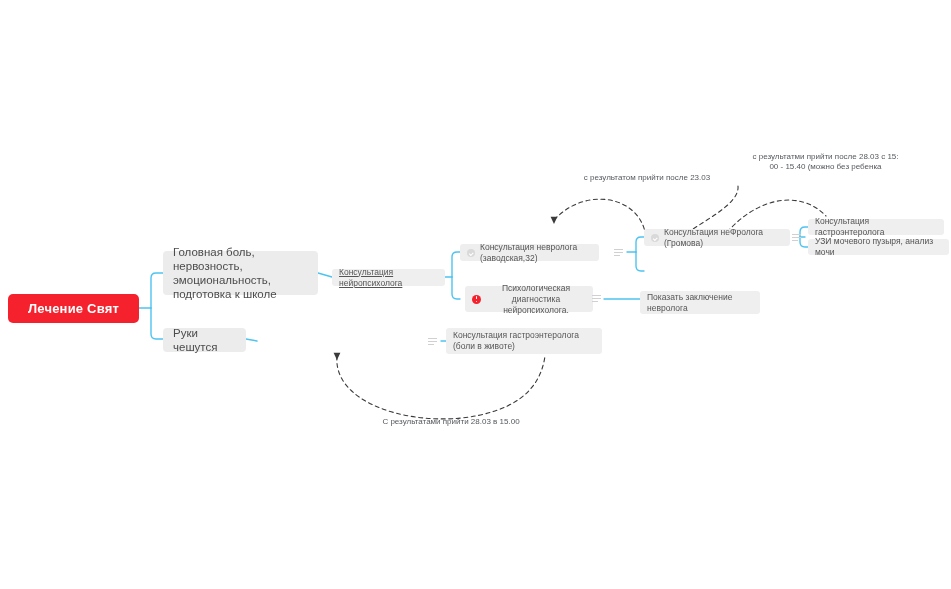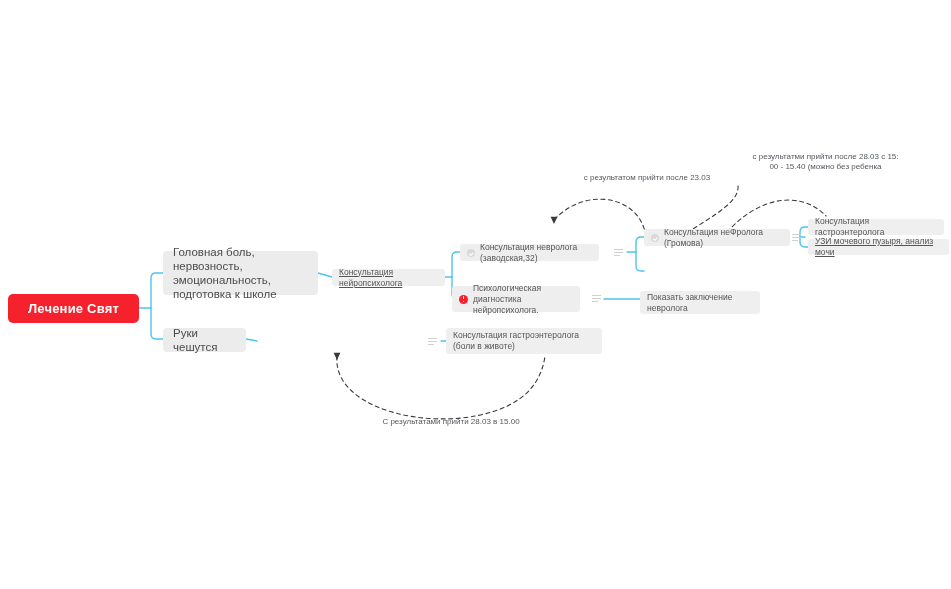--- a/index.html
+++ b/index.html
@@ -54,26 +54,26 @@
     font-size:8.5px;
     line-height:11px;
     padding:4px 7px;
     color:#555555;
     border-radius:3px;
   }
   .sm.plain{background:#efefef;}
 
   #n-neuropsy{left:332px;top:269px;width:113px;height:17px;text-decoration:underline;}
   #n-neuro{left:460px;top:244px;width:139px;height:17px;}
-  #n-psydiag{left:452px;top:286px;width:128px;height:26px;align-items:center;}
+  #n-psydiag{left:465px;top:286px;width:128px;height:26px;align-items:center;text-align:center;}
   #n-show{left:640px;top:291px;width:120px;height:23px;}
   #n-nephro{left:644px;top:229px;width:146px;height:17px;}
   #n-eeg{left:644px;top:258px;width:160px;height:26px;align-items:flex-start;}
   #n-gastro{left:808px;top:219px;width:136px;height:16px;}
-  #n-uzi{left:808px;top:239px;width:141px;height:16px;text-decoration:underline;}
+  #n-uzi{left:808px;top:239px;width:141px;height:16px;}
   #n-derm{left:257px;top:333px;width:176px;height:17px;}
   #n-gastro2{left:446px;top:328px;width:156px;height:26px;align-items:center;}
 
   
   .ic{flex:0 0 auto;display:inline-block;}
   .ic-check{
     width:8px;height:8px;border-radius:50%;
     background:#d9d9d9;position:relative;
   }
   .ic-check::after{

